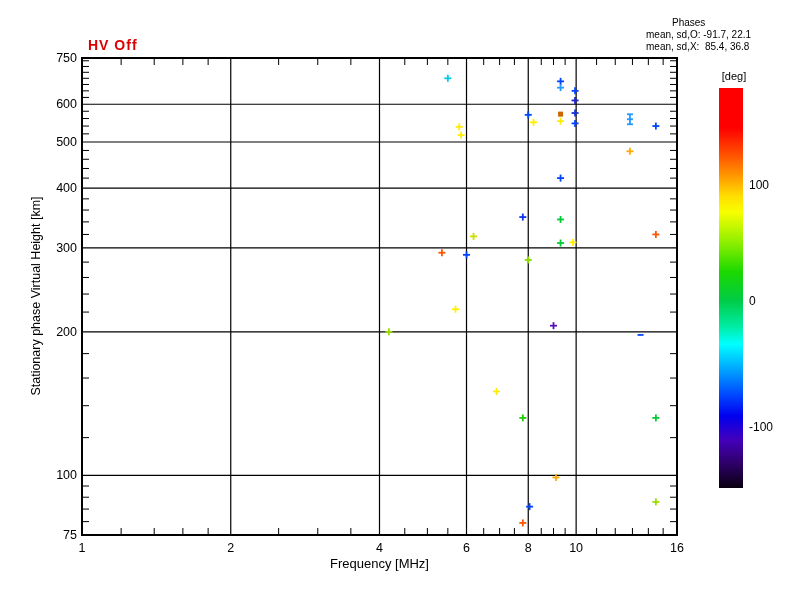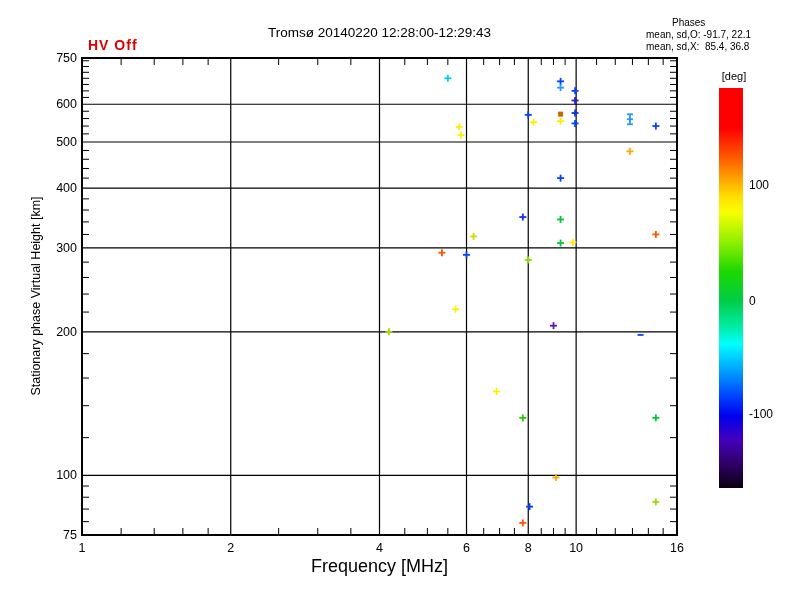--- a/index.html
+++ b/index.html
@@ -2,35 +2,34 @@
 <html><head>
 <meta charset="utf-8">
 <style>
   html,body{margin:0;padding:0;background:#fff;}
   #root{position:relative;width:800px;height:600px;background:#ffffff;overflow:hidden;
         font-family:"Liberation Sans",sans-serif;color:#000;}
   .abs{position:absolute;}
   .hv{font-size:14px;font-weight:bold;letter-spacing:1px;}
   .title{left:82px;width:595px;text-align:center;font-size:13.5px;white-space:pre;}
   .ph{font-size:10px;line-height:12px;white-space:pre;padding-left:42px;}
-  .axlabel{font-size:18px;}
+  .axlabel{font-size:13px;}
   .ylab{left:36px;top:296px;transform:translate(-50%,-50%) rotate(-90deg);white-space:nowrap;font-size:12.5px;}
   .deg{left:712px;top:70px;width:44px;text-align:center;font-size:11px;}
   #cbar{left:719px;top:88px;width:24px;height:400px;}
   .cbt{position:absolute;left:30px;font-size:12px;white-space:nowrap;}
   svg text.tick{font-family:"Liberation Sans",sans-serif;font-size:12.5px;fill:#000;}
 </style>
 </head>
 <body>
 
 <div id="root">
 
   <div class="abs hv" style="left:88px;top:37px;color:#dd0000;">HV Off</div>
 
-  <div class="abs title" style="top:25px;">Tromsø 20140220 12:28:00-12:29:43</div>
 
   <div class="abs ph" style="left:630px;top:17px;">Phases</div>
   <div class="abs ph" style="left:604px;top:29px;">mean, sd,O: -91.7, 22.1</div>
   <div class="abs ph" style="left:604px;top:41px;">mean, sd,X:  85.4, 36.8</div>
 
   <svg id="plot-svg" class="abs" style="left:0;top:0;" width="800" height="600" viewBox="0 0 800 600">
       <line x1="230.75" x2="230.75" y1="58" y2="535" stroke="#000" stroke-width="1.2"></line>
       <line x1="379.5" x2="379.5" y1="58" y2="535" stroke="#000" stroke-width="1.2"></line>
       <line x1="466.513171982272" x2="466.513171982272" y1="58" y2="535" stroke="#000" stroke-width="1.2"></line>
       <line x1="528.25" x2="528.25" y1="58" y2="535" stroke="#000" stroke-width="1.2"></line>
@@ -312,16 +311,16 @@
     </svg>
 
   <div class="abs axlabel" style="left:82px;top:556px;width:595px;text-align:center;">Frequency [MHz]</div>
   <div class="abs ylab">Stationary phase Virtual Height [km]</div>
 
   <div class="abs deg">[deg]</div>
   <div id="cbar" class="abs" style="background: linear-gradient(rgb(255, 0, 0) 0%, rgb(254, 0, 0) 10%, rgb(255, 85, 0) 17%, rgb(255, 153, 0) 22%, rgb(255, 221, 0) 27%, rgb(248, 255, 0) 31%, rgb(136, 238, 0) 39%, rgb(27, 216, 0) 46%, rgb(0, 204, 68) 53%, rgb(0, 238, 170) 60%, rgb(0, 255, 255) 64%, rgb(0, 170, 255) 70%, rgb(0, 68, 255) 77%, rgb(0, 0, 238) 82%, rgb(68, 0, 187) 88%, rgb(45, 0, 102) 94%, rgb(10, 0, 16) 100%);"></div>
   <div id="cbar-ticks" class="abs" style="left:719px;top:88px;width:60px;height:400px;">
       <div class="cbt" style="top: 90.1098px;">100</div>
       <div class="cbt" style="top: 205.717px;">0</div>
-      <div class="cbt" style="top: 319px; text-align: right;">-100</div>
+      <div class="cbt" style="top: 332px; text-align: right;">-100</div>
     </div>
 
 </div>
 
 </body></html>

